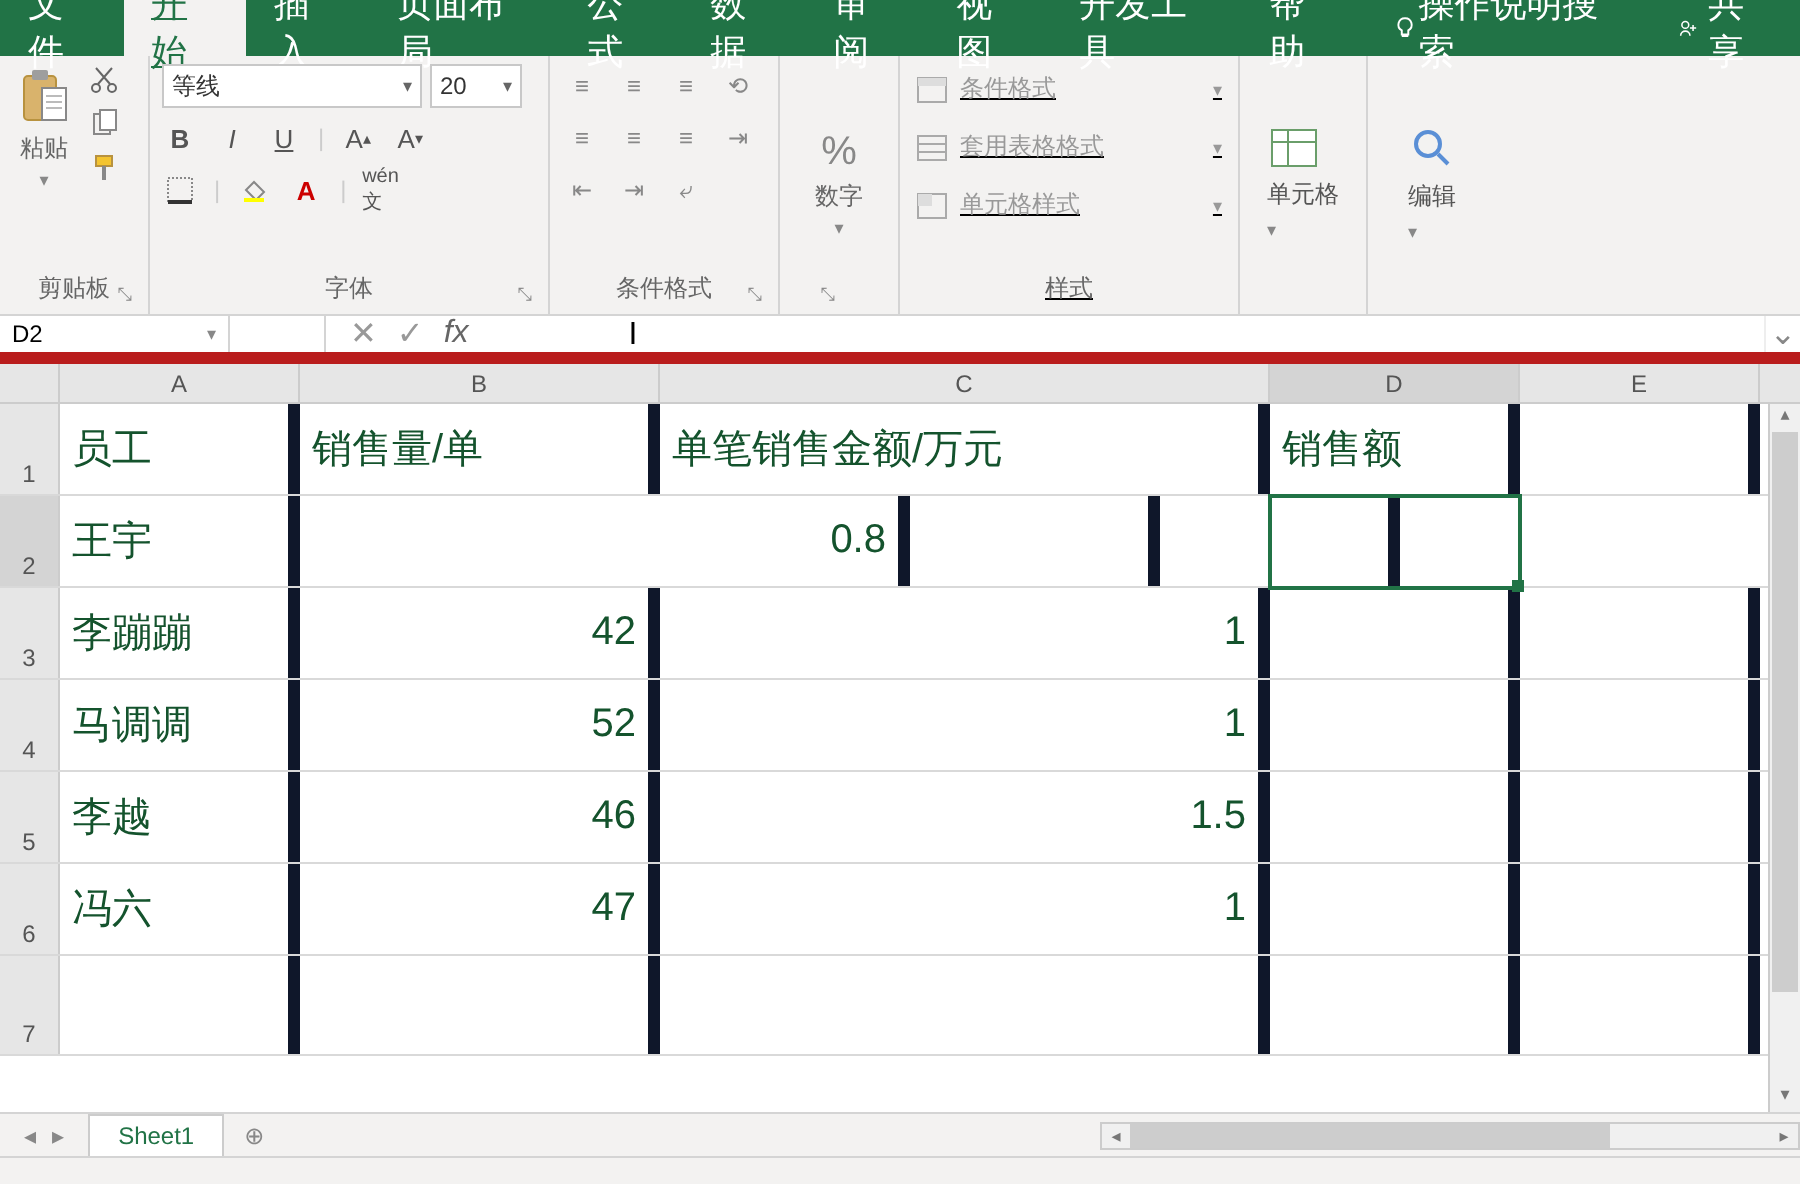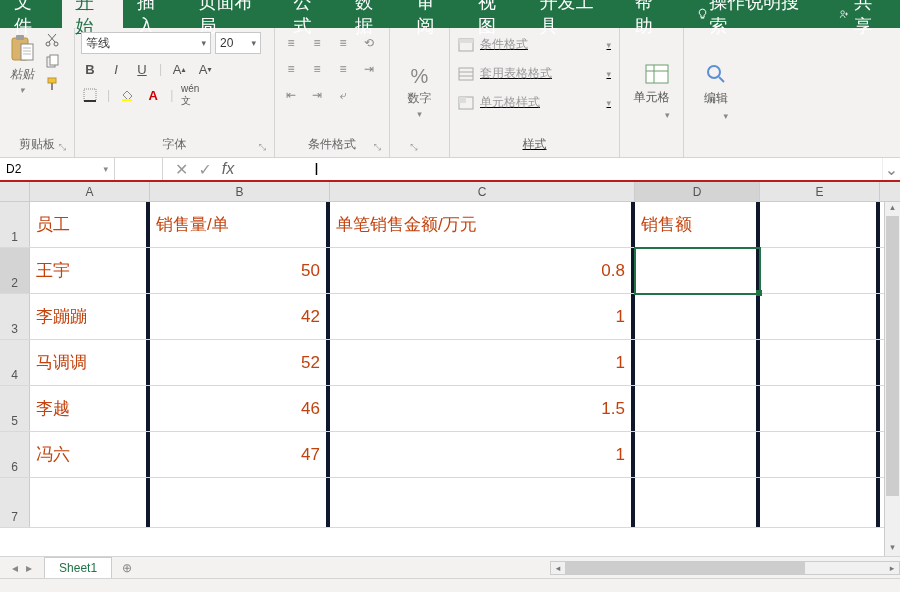--- a/index.html
+++ b/index.html
@@ -12,21 +12,21 @@
 .tab-right .tab { display: flex; gap: 4px; align-items: center; }
 
 .ribbon { background: #f3f2f1; height: 130px; border-bottom: 1px solid #d4d4d4; display: flex; }
 .group { border-right: 1px solid #d4d4d4; display: flex; flex-direction: column; padding: 4px 6px 2px; }
 .group-body { flex: 1; display: flex; flex-direction: column; gap: 4px; font-size: 12px; color: #666; }
 .group-label { text-align: center; font-size: 12px; color: #666; padding: 2px 0; position: relative; }
 .group-label .corner { position: absolute; right: 2px; bottom: 2px; font-size: 9px; color: #888; }
 
 .clip-group { width: 75px; }
 .clip-main { display: flex; gap: 6px; align-items: flex-start; }
-.paste-btn { display: flex; flex-direction: column; align-items: center; gap: 2px; font-style: italic; }
+.paste-btn { display: flex; flex-direction: column; align-items: center; gap: 2px; }
 .paste-icon { width: 32px; height: 32px; }
 .clip-side { display: flex; flex-direction: column; gap: 6px; font-size: 14px; color: #888; }
 
 .font-group { width: 200px; }
 .font-row1 { display: flex; gap: 4px; }
 .combo { background: #fff; border: 1px solid #c8c8c8; height: 22px; display: flex; align-items: center; padding: 0 4px; font-size: 12px; color: #333; }
 .combo .arrow { margin-left: auto; font-size: 9px; color: #666; }
 .font-row2, .font-row3 { display: flex; gap: 8px; align-items: center; padding: 2px 0; }
 .fbtn { width: 18px; height: 18px; display: flex; align-items: center; justify-content: center; color: #555; cursor: pointer; font-size: 13px; }
 
@@ -35,42 +35,42 @@
 .abtn { width: 20px; height: 18px; display: flex; align-items: center; justify-content: center; cursor: pointer; }
 
 .num-group { width: 60px; align-items: center; }
 .num-btn { display: flex; flex-direction: column; align-items: center; gap: 2px; font-size: 12px; color: #666; }
 
 .styles-group { width: 170px; text-decoration: underline; }
 .style-item { display: flex; align-items: center; gap: 6px; font-size: 12px; color: #999; padding: 4px 2px; }
 .style-icon { width: 16px; height: 14px; }
 
 .cells-group, .edit-group { width: 64px; align-items: center; }
-.big-btn { display: flex; flex-direction: column; align-items: flex-end; gap: 4px; font-size: 12px; color: #555; }
-
-.namebox-row { height: 24px; border-bottom: 2px solid #b91c1c; display: flex; align-items: stretch; background: #fff; }
+.big-btn { display: flex; flex-direction: column; align-items: flex-start; gap: 4px; font-size: 12px; color: #555; }
+
+.namebox-row { height: 24px; border-bottom: 6px solid #b91c1c; display: flex; align-items: stretch; background: #fff; }
 .namebox { width: 115px; border-right: 1px solid #d4d4d4; display: flex; align-items: center; padding: 0 6px; font-size: 12px; background: #fff; }
 .namebox .arrow { margin-left: auto; font-size: 9px; color: #888; }
 .fb-spacer { width: 48px; border-right: 1px solid #d4d4d4; }
 .fb-btns { display: flex; align-items: center; gap: 10px; padding: 0 12px; color: #999; }
 .formula-input { flex: 1; display: flex; align-items: center; padding: 0 8px; position: relative; }
 .cursor { width: 1px; height: 16px; }
 .fb-expand { width: 18px; display: flex; align-items: center; justify-content: center; color: #888; border-left: 1px solid #eee; }
 
 .grid-area { position: relative; height: 388px; overflow: hidden; }
 .colhdr-row { display: flex; height: 20px; background: #e6e6e6; border-bottom: 1px solid #ccc; }
 .corner-cell { width: 30px; border-right: 1px solid #ccc; background: #e6e6e6; }
 .colhdr { border-right: 1px solid #ccc; display: flex; align-items: center; justify-content: center; font-size: 12px; color: #555; background: #e6e6e6; }
 .colhdr.sel { background: #d4d4d4; }
 .col-A { width: 120px; } .col-B { width: 180px; } .col-C { width: 305px; } .col-D { width: 125px; } .col-E { width: 120px; }
 
 .datarow { display: flex; border-bottom: 1px solid #d9d9d9; }
 .rowhdr { width: 30px; border-right: 1px solid #ccc; background: #e6e6e6; display: flex; align-items: flex-end; justify-content: center; font-size: 12px; color: #555; padding-bottom: 3px; }
 .rowhdr.sel { background: #d4d4d4; }
-.cell { border-right: 4px solid #0f172a; display: flex; align-items: center; padding: 0 6px; font-size: 17px; color: #c2410c; }
+.cell { border-right: 6px solid #0f172a; display: flex; align-items: center; padding: 0 6px; font-size: 20px; color: #14532d; }
 .cell.num { justify-content: flex-end; }
 .row-h { height: 46px; }
 .row-last { height: 50px; }
 
 .selcell { position: absolute; border: 2px solid #217346; pointer-events: none; }
 .selcell::after { content: ""; position: absolute; right: -3px; bottom: -3px; width: 6px; height: 6px; background: #217346; }
 
 .sheetbar { position: absolute; bottom: 14px; left: 0; right: 0; height: 22px; background: #f3f2f1; border-top: 1px solid #d4d4d4; display: flex; align-items: center; font-size: 12px; }
 .sheet-nav { display: flex; gap: 8px; padding: 0 12px; color: #888; }
 .sheet-tab { background: #fff; border: 1px solid #ccc; border-bottom: none; padding: 3px 14px; color: #217346; }
@@ -332,21 +332,20 @@
         <div class="rowhdr">1</div>
         <div class="cell col-A">员工</div>
         <div class="cell col-B">销售量/单</div>
         <div class="cell col-C">单笔销售金额/万元</div>
         <div class="cell col-D">销售额</div>
         <div class="cell col-E"></div>
       </div>
       <div class="datarow row-h">
         <div class="rowhdr sel">2</div>
         <div class="cell col-A">王宇</div>
-        <div class="cell col-B num">50</div>
         <div class="cell col-C num">0.8</div>
         <div class="cell col-D"></div>
         <div class="cell col-E"></div>
       </div>
       <div class="datarow row-h">
         <div class="rowhdr">3</div>
         <div class="cell col-A">李蹦蹦</div>
         <div class="cell col-B num">42</div>
         <div class="cell col-C num">1</div>
         <div class="cell col-D"></div>

